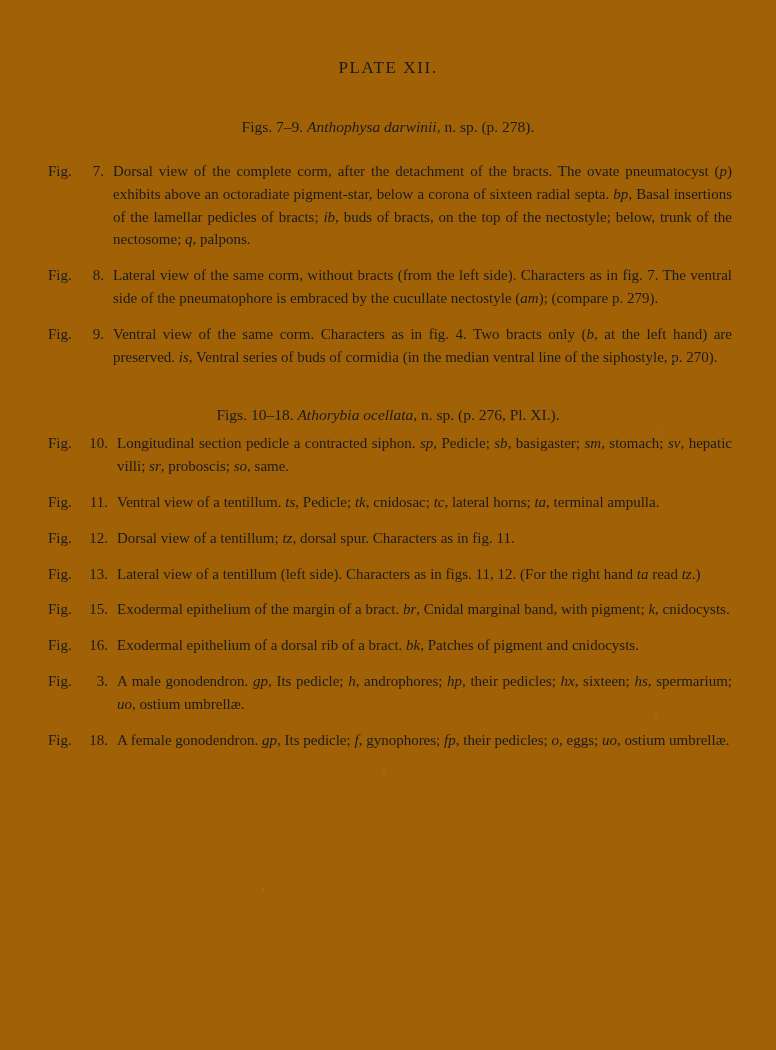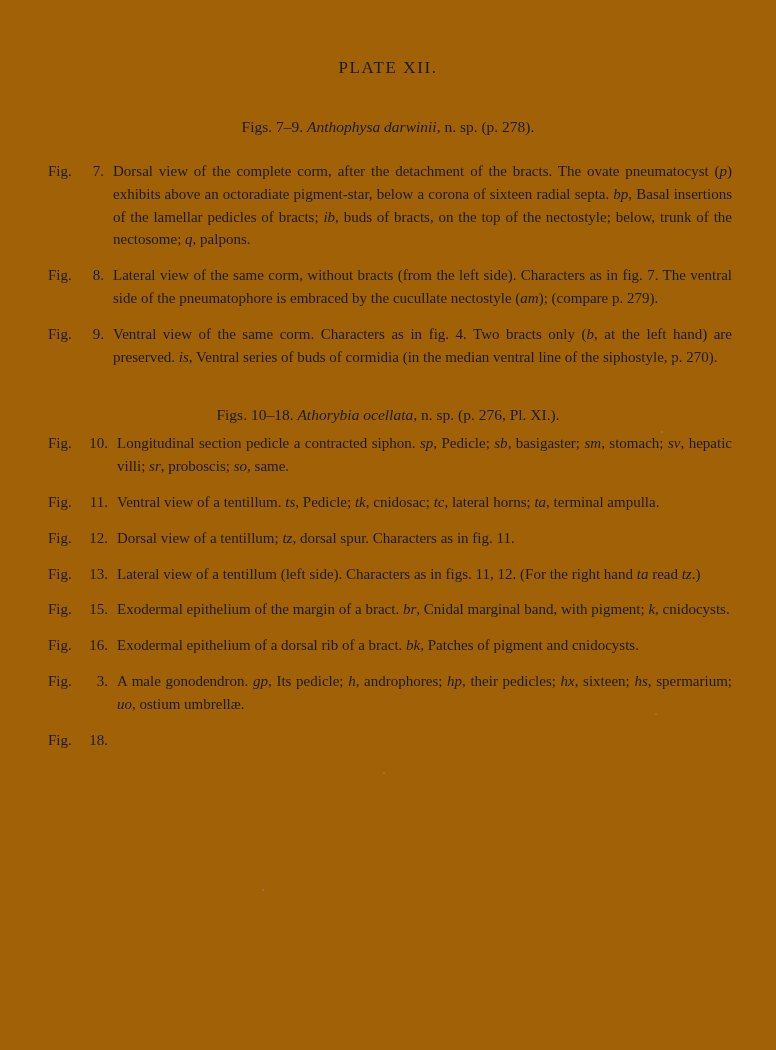--- a/index.html
+++ b/index.html
@@ -133,20 +133,21 @@
         <div class="entry wide-label">
           <div class="fig-label"><span class="word">Fig.</span><span class="num">16.</span></div>
           <div class="fig-text"><span>Exodermal epithelium of a dorsal rib of a bract.  </span><i>bk</i><span>, Patches of pigment and cnidocysts.</span></div>
         </div>
         <div class="entry wide-label">
           <div class="fig-label"><span class="word">Fig.</span><span class="num">3.</span></div>
           <div class="fig-text"><span>A male gonodendron.  </span><i>gp</i><span>, Its pedicle; </span><i>h</i><span>, androphores; </span><i>hp</i><span>, their pedicles; </span><i>hx</i><span>, sixteen; </span><i>hs</i><span>, spermarium; </span><i>uo</i><span>, ostium umbrellæ.</span></div>
         </div>
         <div class="entry wide-label">
           <div class="fig-label"><span class="word">Fig.</span><span class="num">18.</span></div>
+          <div class="fig-text"><span>A female gonodendron.  </span><i>gp</i><span>, Its pedicle; </span><i>f</i><span>, gynophores; </span><i>fp</i><span>, their pedicles; </span><i>o</i><span>, eggs; </span><i>uo</i><span>, ostium umbrellæ.</span></div>
         </div>
       </div>
     </div>
 
   <div class="speck" style="left:672px; top:358px;"></div>
   <div class="speck" style="left:661px; top:431px;"></div>
   <div class="speck" style="left:383px; top:772px;"></div>
   <div class="speck" style="left:655px; top:713px;"></div>
   <div class="speck" style="left:262px; top:889px;"></div>
 

